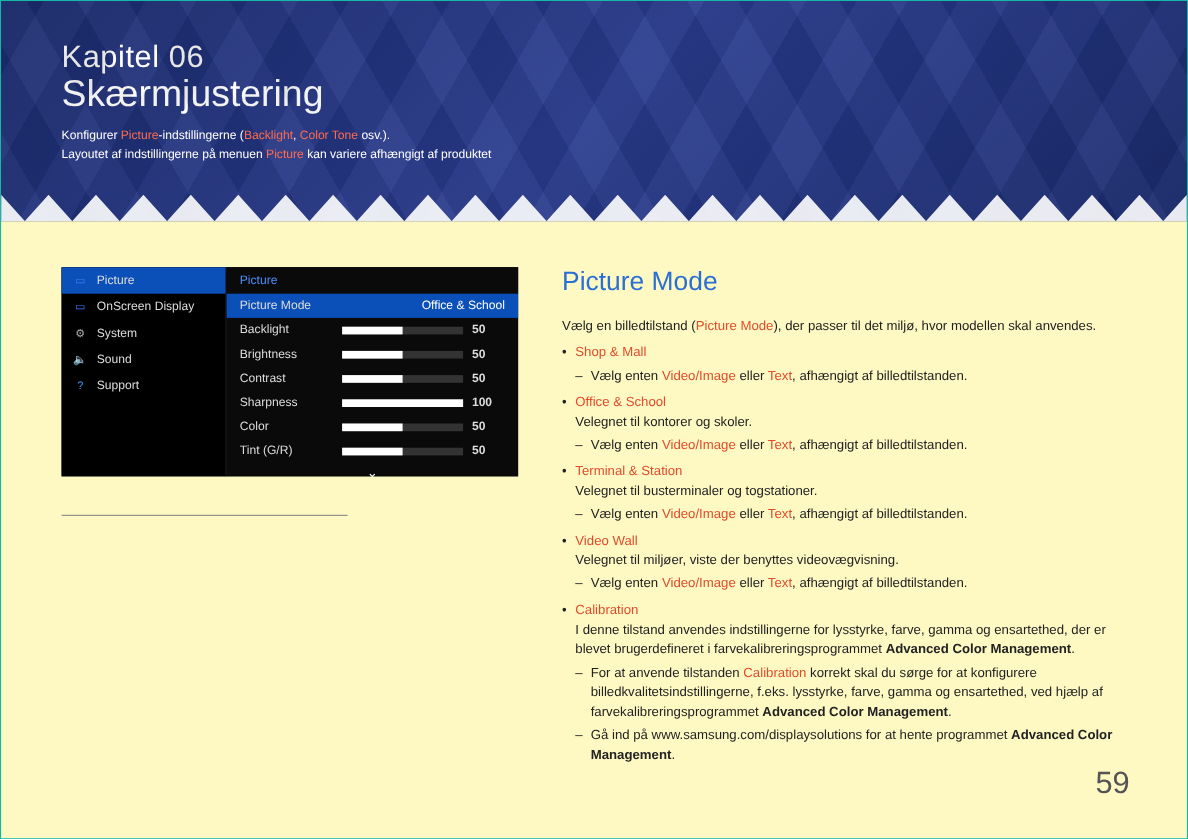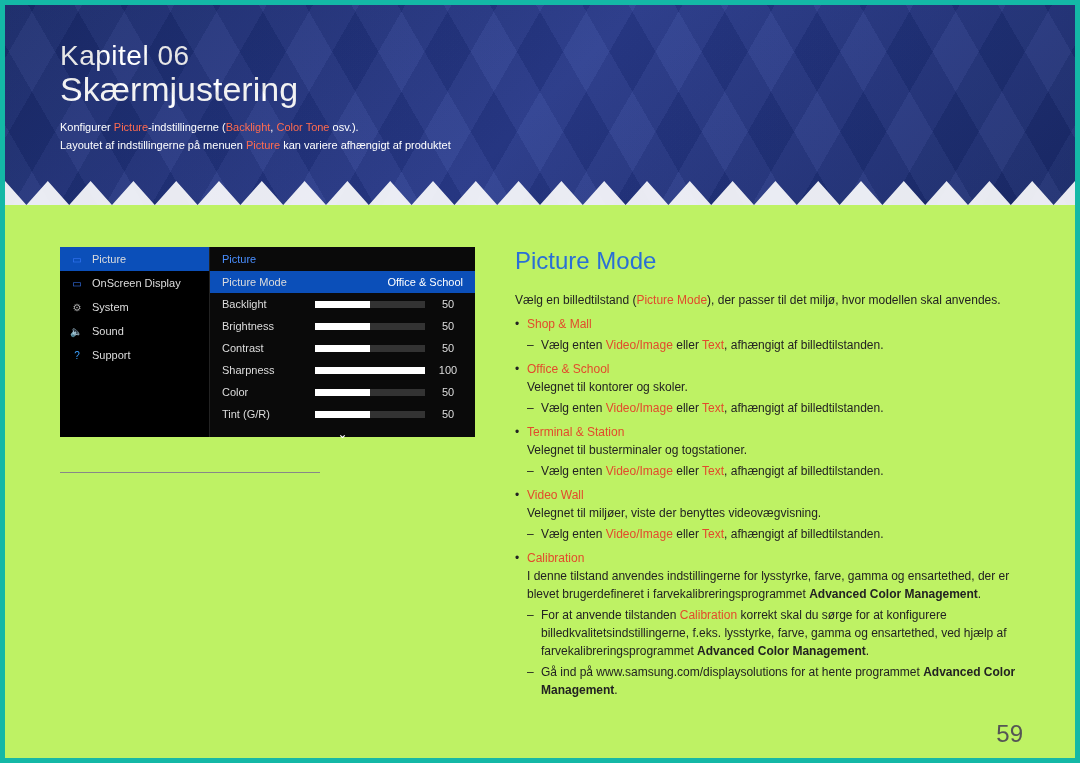--- a/index.html
+++ b/index.html
@@ -8,22 +8,22 @@
     background: #fff;
     width: 1080px;
     height: 763px;
     position: relative;
     overflow: hidden;
   }
   .page {
     position: relative;
     width: 100%;
     height: 100%;
-    background: #bef264;
-    border: 5px solid #14b8a6;
+    background: #fef9c3;
+    border: 1px solid #14b8a6;
   }
   .banner {
     position: relative;
     height: 200px;
     background: linear-gradient(135deg, #1a2b6e 0%, #2a3c8f 50%, #1a2b6e 100%);
     background-color: #253580;
     overflow: hidden;
     padding: 35px 55px 0 55px;
     color: #fff;
   }
@@ -98,21 +98,21 @@
     height: 22px;
     gap: 8px;
   }
   .osd-row.sel { background: #0b4fb9; }
   .osd-row .nm { width: 85px; }
   .osd-row .bar {
     flex: 1; height: 7px; background: #333;
     position: relative;
   }
   .osd-row .bar .fill { position:absolute; left:0; top:0; bottom:0; background:#fff; }
-  .osd-row .val { width: 30px; text-align: center; }
+  .osd-row .val { width: 30px; text-align: left; font-weight: bold; }
   .osd-row .modeval { flex:1; text-align:right; color:#fff; }
   .osd-footer { text-align:center; padding-top:2px; color:#fff; font-size:12px; }
   .divider { border-top:1px solid #888; margin: 35px 0 12px 0; width: 260px;}
   .note { font-size: 11px; color: #555; }
   .section-title { font-size: 24px; color: #2a6fd6; margin-bottom: 16px; font-weight:500;}
   .path-line { font-size: 11px; margin-bottom: 8px; }
   .path-line .mono-icon {
     display:inline-block; border:1px solid #333; padding:0 2px;
     font-size:9px; line-height:11px; border-radius:2px; vertical-align:1px;
   }
@@ -121,22 +121,22 @@
   ul.modes { list-style: none; margin-top:4px;}
   ul.modes > li { margin-bottom: 6px; padding-left: 12px; position:relative; font-size:12px; line-height:1.5;}
   ul.modes > li::before { content:"•"; position:absolute; left:0; top:0; color:#222;}
   ul.modes > li .mname { color:#e24b2c; font-weight:500;}
   ul.modes > li .mdesc { display:block; color:#222; }
   ul.sublist { list-style:none; margin-top:3px;}
   ul.sublist li { padding-left:14px; position:relative; font-size:12px; line-height:1.5; margin-bottom:3px;}
   ul.sublist li::before { content:"–"; position:absolute; left:0; top:0;}
   .strong { font-weight:600; }
   .page-num {
-    position:absolute; right:52px; bottom:10px;
-    font-size:24px; color:#555;
+    position:absolute; right:52px; bottom:34px;
+    font-size:28px; color:#555;
   }
 </style>
 </head>
 <body>
 
 <div class="page">
   <div class="banner">
     <div class="chapter-label">Kapitel 06</div>
     <div class="chapter-title">Skærmjustering</div>
     <div class="banner-sub">

